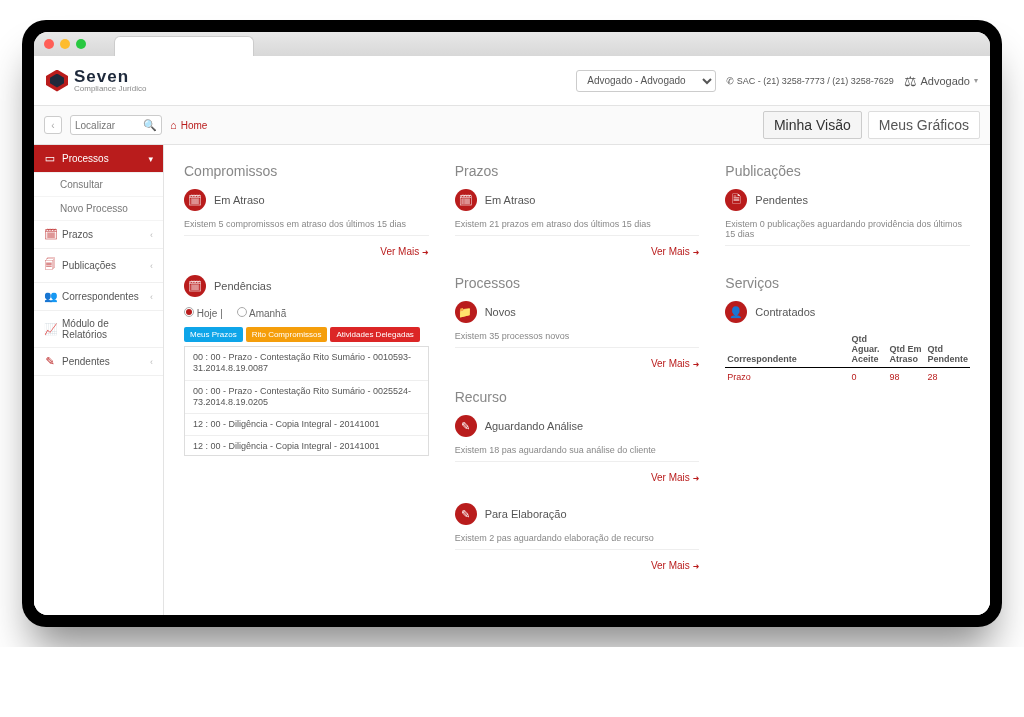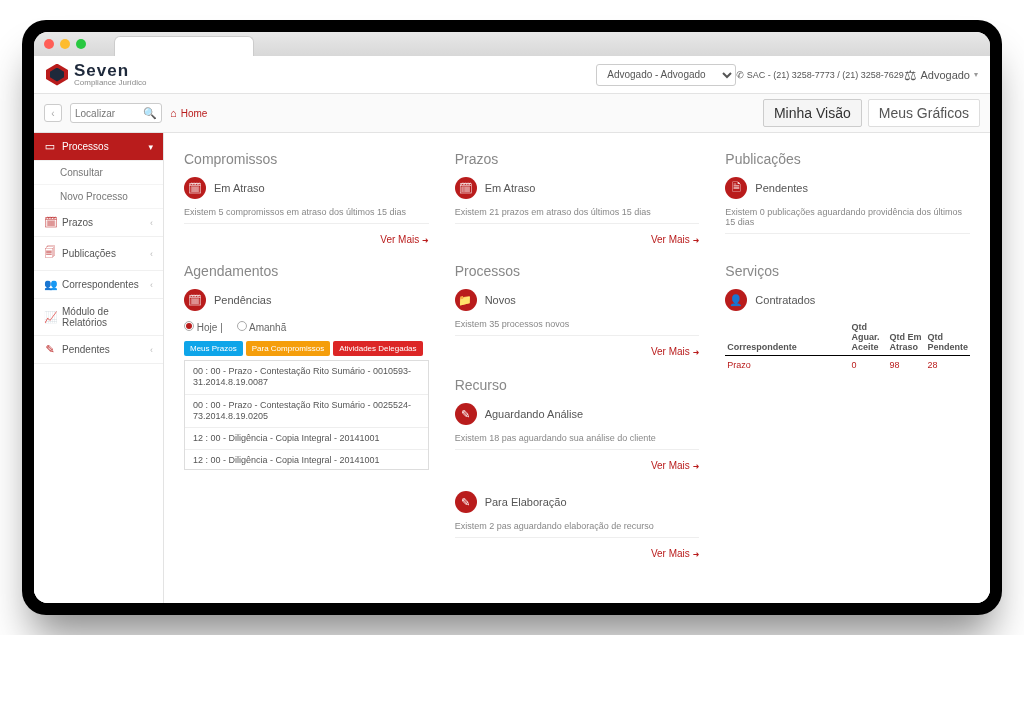--- a/index.html
+++ b/index.html
@@ -23,21 +23,21 @@
 .dot.green { background:#28c840; }
 .tab-shape {
   position:absolute; left:80px; top:4px; width:140px; height:20px;
   background:#fff; border-top-left-radius:6px; border-top-right-radius:6px;
   border:1px solid #ccc; border-bottom:none;
 }
 
 
 .app-header {
   background:#fff; border-bottom:1px solid #e3e3e3;
-  display:flex; align-items:center; padding:6px 12px; 
+  display:flex; align-items:center; padding:12px 12px; gap:10px;
 }
 .logo { display:flex; align-items:center; gap:6px; }
 .logo-mark {
   width:22px; height:22px; background:#b91c1c;
   clip-path: polygon(50% 0, 100% 30%, 100% 70%, 50% 100%, 0 70%, 0 30%);
   position:relative;
 }
 .logo-mark::before{ content:''; position:absolute; inset:4px; background:#1e293b;
   clip-path: polygon(50% 0, 100% 30%, 100% 70%, 50% 100%, 0 70%, 0 30%); }
 .logo-text { line-height:1; }
@@ -264,34 +264,33 @@
           <h3>Publicações</h3>
           <div class="row-icon">
             <div class="circle-icon">🗎</div>
             <span class="row-label">Pendentes</span>
           </div>
           <div class="desc">Existem 0 publicações aguardando providência dos últimos 15 dias</div>
           <div class="divider"></div>
         </div>
 
         <div class="card">
-          <h3>Agendamentos</h3>
           <div class="row-icon">
             <div class="circle-icon">🗓</div>
             <span class="row-label">Pendências</span>
           </div>
           <div class="radio-row">
             <span><span class="radio checked"></span>
               <span>Hoje |</span></span>
             <span><span class="radio"></span>
               <span>Amanhã</span></span>
           </div>
           <div class="pill-row">
             <span class="pill blue">Meus Prazos</span>
-            <span class="pill orange">Para Compromissos</span>
+            <span class="pill orange">Rito Compromissos</span>
             <span class="pill red">Atividades Delegadas</span>
           </div>
           <div class="list-box">
             <div class="list-row">00 : 00 - Prazo - Contestação Rito Sumário - 0010593-31.2014.8.19.0087</div>
             <div class="list-row">00 : 00 - Prazo - Contestação Rito Sumário - 0025524-73.2014.8.19.0205</div>
             <div class="list-row">12 : 00 - Diligência - Copia Integral - 20141001</div>
             <div class="list-row">12 : 00 - Diligência - Copia Integral - 20141001</div>
 
           </div>
         </div>

